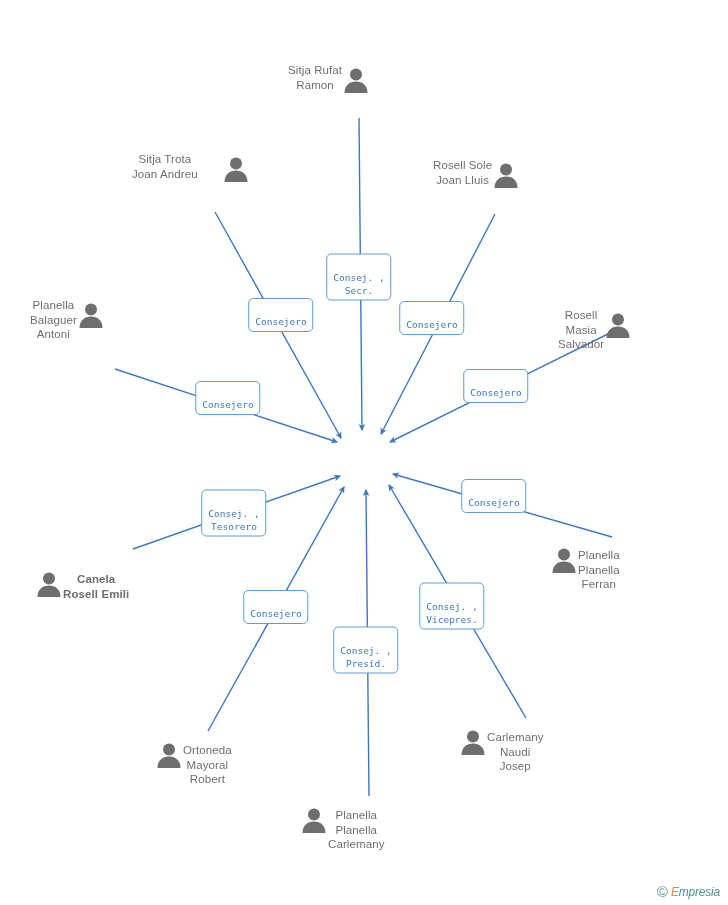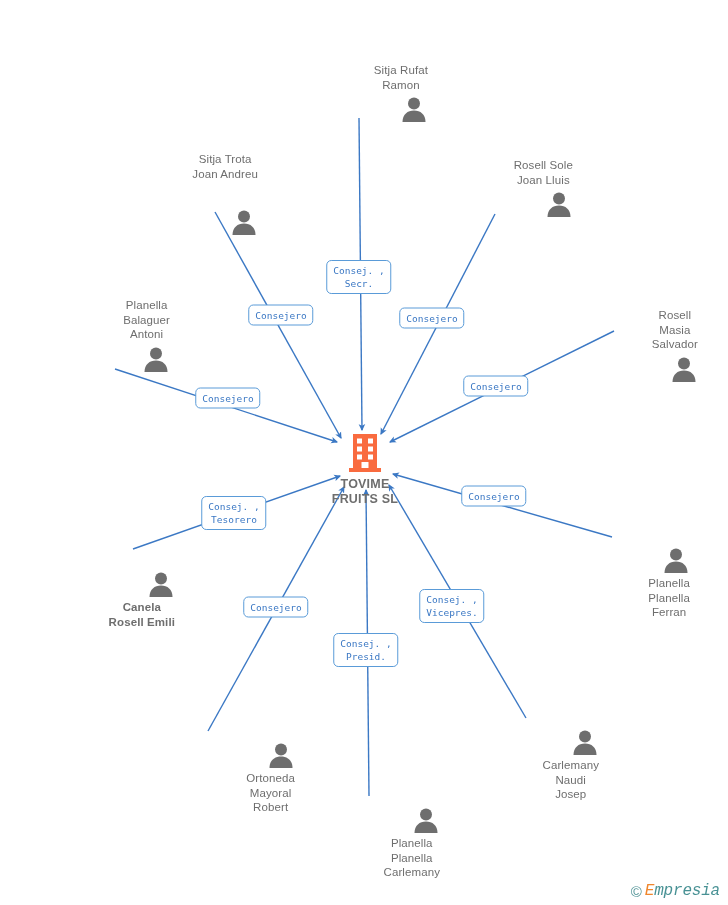--- a/index.html
+++ b/index.html
@@ -20,22 +20,22 @@
   #edge-layer {
     position: absolute;
     left: 0;
     top: 0;
     width: 728px;
     height: 905px;
   }
   .node {
     position: absolute;
     display: flex;
-    flex-direction: column;
-    align-items: flex-end;
+    flex-direction: row;
+    align-items: flex-start;
     width: 140px;
     margin-left: -70px;
     z-index: 5;
   }
   .node-label {
     color: #6e6e6e;
     font-size: 11.5px;
     line-height: 14.5px;
     text-align: center;
     white-space: pre-line;
@@ -80,21 +80,21 @@
     position: absolute;
     z-index: 7;
     background: #ffffff;
     border: 1px solid #5a9bd8;
     border-radius: 5px;
     color: #3b78c4;
     font-family: "DejaVu Sans Mono", "Liberation Mono", monospace;
     font-size: 9.5px;
     line-height: 13px;
     text-align: center;
-    padding: 3px 6px 3px 6px;
+    padding: 16px 6px 3px 6px;
     white-space: pre-line;
     transform: translate(-50%, -50%);
   }
 
   
   #watermark {
     position: absolute;
     right: 8px;
     bottom: 6px;
     z-index: 9;
@@ -102,23 +102,23 @@
     align-items: center;
     gap: 3px;
     opacity: 0.95;
   }
   #watermark .wm-c {
     color: #4a8f92;
     font-size: 15px;
     line-height: 1;
   }
   #watermark .wm-text {
-    font-family: Liberation Mono, monospace;
+    font-family: Liberation Sans, sans-serif;
     font-style: italic;
-    font-size: 16px;
+    font-size: 12px;
     line-height: 1;
     color: #3f8c8f;
     letter-spacing: -0.2px;
     text-align: center;
   }
   #watermark .wm-text .wm-first {
     color: #ef8022;
   }
 </style>
 </head>
@@ -150,21 +150,21 @@
       <div class="node label-top" style="left: 358px; top: 63px;">
         <div class="node-label">Sitja Rufat
 Ramon</div>
         <div>
           <svg class="person-icon" viewBox="0 0 28 28" xmlns="http://www.w3.org/2000/svg">
             <circle cx="14" cy="8.5" r="6" fill="#6e6e6e"></circle>
             <path d="M2.5 27 C2.5 19.2 7.6 15.4 14 15.4 C20.4 15.4 25.5 19.2 25.5 27 Z" fill="#6e6e6e"></path>
           </svg>
         </div>
       </div>
-      <div class="node label-top" style="left: 188px; top: 152px; gap: 24px;">
+      <div class="node label-top" style="left: 202px; top: 152px; gap: 24px;">
         <div class="node-label">Sitja Trota
 Joan Andreu</div>
         <div>
           <svg class="person-icon" viewBox="0 0 28 28" xmlns="http://www.w3.org/2000/svg">
             <circle cx="14" cy="8.5" r="6" fill="#6e6e6e"></circle>
             <path d="M2.5 27 C2.5 19.2 7.6 15.4 14 15.4 C20.4 15.4 25.5 19.2 25.5 27 Z" fill="#6e6e6e"></path>
           </svg>
         </div>
       </div>
       <div class="node label-top" style="left: 503px; top: 158px;">
@@ -265,34 +265,19 @@
       <div class="edge-label" style="left: 494px; top: 496px;">Consejero</div>
       <div class="edge-label" style="left: 234px; top: 513px;">Consej. ,
 Tesorero</div>
       <div class="edge-label" style="left: 276px; top: 607px;">Consejero</div>
       <div class="edge-label" style="left: 366px; top: 650px;">Consej. ,
 Presid.</div>
       <div class="edge-label" style="left: 452px; top: 606px;">Consej. ,
 Vicepres.</div>
     </div>
 
-  <div id="company-node" style="left: 365px; top: 432px;">
-    <svg class="building-icon" viewBox="0 0 34 42" xmlns="http://www.w3.org/2000/svg">
-      <rect x="5" y="2" width="24" height="34" fill="#f96b3f"></rect>
-      <rect x="9" y="6.5" width="5" height="5" fill="#ffffff"></rect>
-      <rect x="20" y="6.5" width="5" height="5" fill="#ffffff"></rect>
-      <rect x="9" y="14.5" width="5" height="5" fill="#ffffff"></rect>
-      <rect x="20" y="14.5" width="5" height="5" fill="#ffffff"></rect>
-      <rect x="9" y="22.5" width="5" height="5" fill="#ffffff"></rect>
-      <rect x="20" y="22.5" width="5" height="5" fill="#ffffff"></rect>
-      <rect x="13.5" y="30" width="7" height="6" fill="#ffffff"></rect>
-      <rect x="1" y="36" width="32" height="4" fill="#f96b3f"></rect>
-    </svg>
-    <div class="company-label">TOVIME
-FRUITS SL</div>
-  </div>
 
   <div id="watermark">
     <span class="wm-c">©</span>
     <span class="wm-text"><span class="wm-first">E</span><span>mpresia</span></span>
   </div>
 
 </div>
 
 </body></html>

